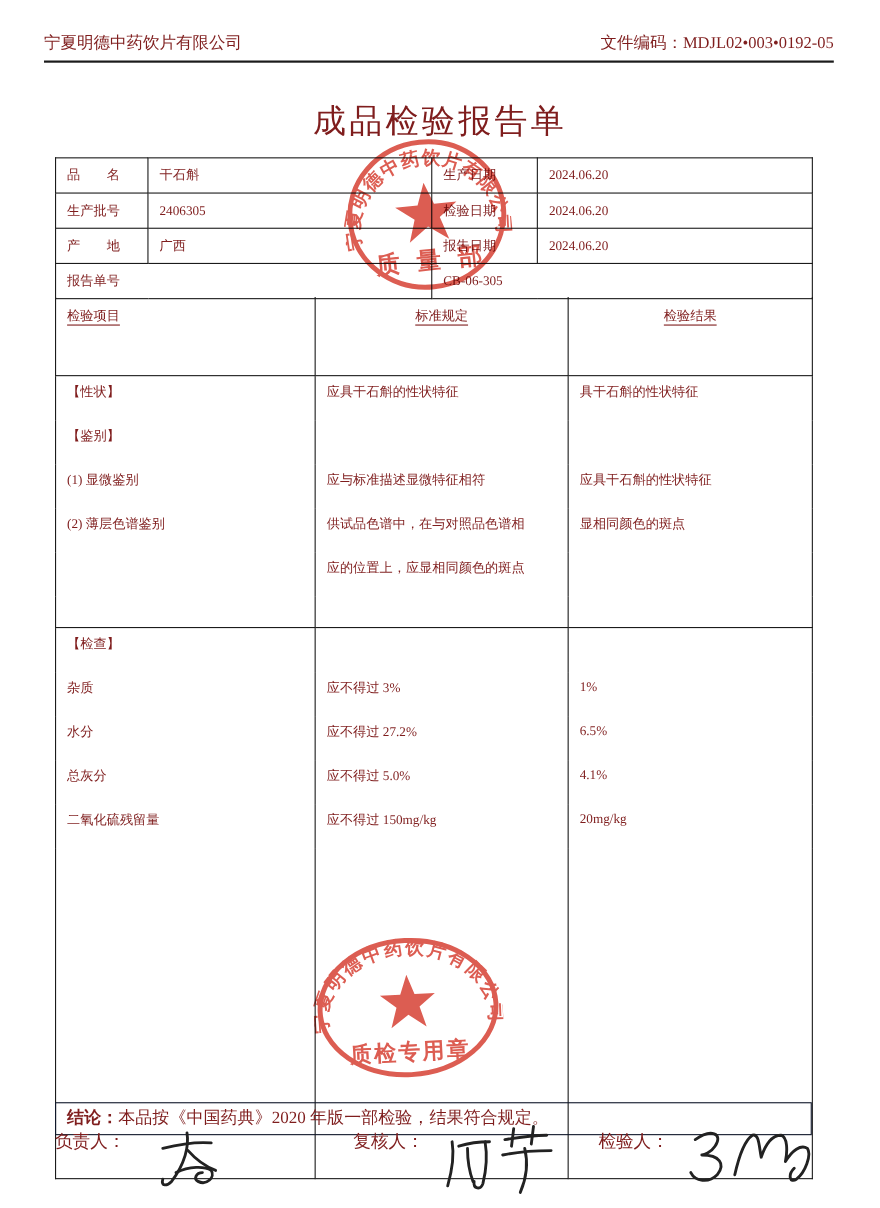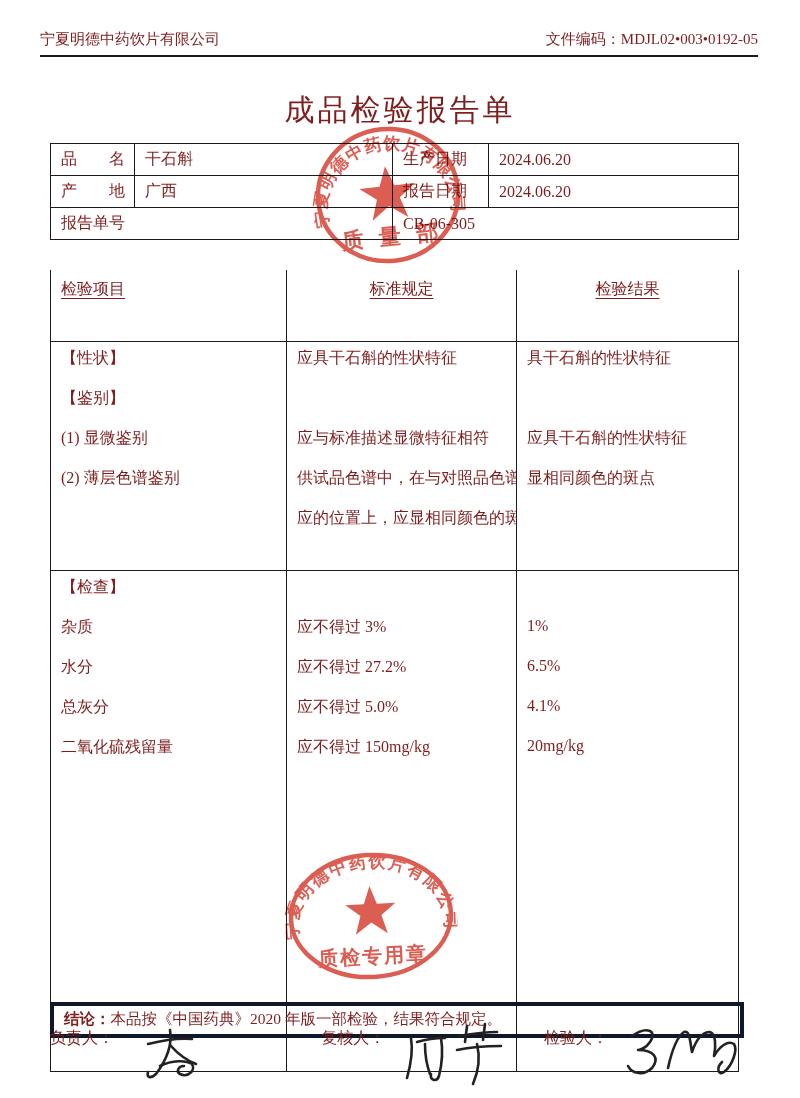--- a/index.html
+++ b/index.html
@@ -23,39 +23,39 @@
   
   .title{
     position:absolute;left:0;top:90px;width:800px;
     text-align:center;
     font-size:30px;font-weight:normal;letter-spacing:3px;
   }
   
   .tbl{border-collapse:collapse;table-layout:fixed;}
   .tbl td{
     border:1px solid #1b1b1b;
-    font-size:16px;
+    font-size:12px;
     padding:0 0 0 10px;
     vertical-align:middle;
     overflow:hidden;white-space:nowrap;
   }
   .info-tbl{position:absolute;left:50px;top:143px;width:688px;}
   .info-tbl td{height:31px;}
   .insp-tbl{position:absolute;left:50px;top:270px;width:688px;}
   .insp-tbl td{border-top:none;vertical-align:top;}
   .insp-tbl tr.hdr-row td{height:62px;padding-top:9px;}
   .insp-tbl tr.ln td{height:34px;border-top:none;border-bottom:none;padding-top:6px;}
   .insp-tbl tr.sp td{height:28px;}
   .insp-tbl tr.fill td{height:300px;}
   .insp-tbl td.c{ text-align:center;padding-left:0;}
   .u{ text-decoration:underline;text-underline-offset:4px;}
   
   .conclusion{
     position:absolute;left:50px;top:1002px;width:676px;
-    border:4px solid #0f172a;
+    border:1px solid #0f172a;
     font-size:15.5px;
     padding:3px 0 4px 10px;
     white-space:nowrap;
   }
   .conclusion b{font-weight:bold;}
   
   .sigrow{
     position:absolute;left:50px;top:1026px;width:700px;
     display:flex;align-items:flex-start;
     font-size:16px;
@@ -89,20 +89,26 @@
         <col style="width:84px">
         <col style="width:258px">
         <col style="width:96px">
         <col style="width:250px">
       </colgroup>
     <tbody>
         <tr>
       <td>品　　名</td>
       <td>干石斛</td>
       <td>生产日期</td>
+      <td>2024.06.20</td>
+    </tr>
+    <tr>
+      <td>生产批号</td>
+      <td>2406305</td>
+      <td>检验日期</td>
       <td>2024.06.20</td>
     </tr>
     <tr>
       <td>产　　地</td>
       <td>广西</td>
       <td>报告日期</td>
       <td>2024.06.20</td>
     </tr>
     <tr>
       <td colspan="2">报告单号</td>

